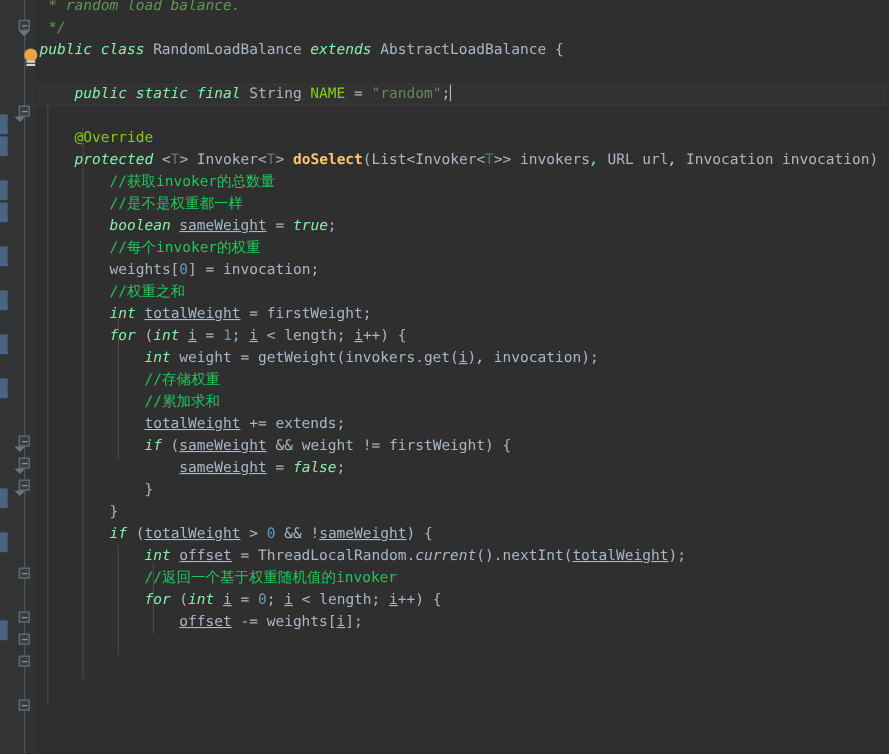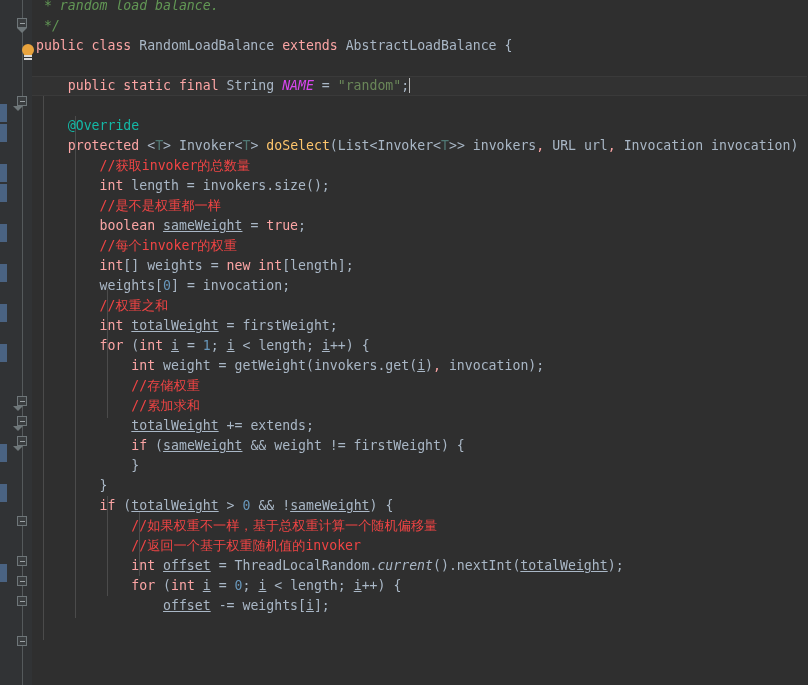--- a/index.html
+++ b/index.html
@@ -33,32 +33,32 @@
   
   .code{position:absolute;left:32px;top:0;right:0;height:685px;}
   .line{position:relative;height:20px;line-height:20px;font-size:13.2px;white-space:pre;
         color:#A9B7C6;letter-spacing:0px;padding-left:4px;}
   .line.caret-line{background:#323232;box-shadow:inset 0 1px 0 #3A3A3A, inset 0 -1px 0 #3A3A3A;}
 
   
   .iguide{position:absolute;top:0;width:1px;height:685px;background:#4B4B4B;}
 
   
-  .kw{color:#fca5a5;}
+  .kw{color:#86efac;font-style:italic;}
   .id{color:#A9B7C6;}
-  .cmt{color:#ef4444;}
+  .cmt{color:#22c55e;}
   .jdoc{color:#629755;font-style:italic;}
   .str{color:#6A8759;}
   .num{color:#6897BB;}
-  .ann{color:#14b8a6;}
-  .fld{color:#d946ef;font-style:italic;margin-top:30px;}
+  .ann{color:#84cc16;}
+  .fld{color:#84cc16;margin-top:30px;}
   .stat{color:#A9B7C6;font-style:italic;}
   .gen{color:#507874;}
   .u{text-decoration:underline;text-decoration-color:#A9B7C6;text-align:center;}
-  .met{color:#FFC66D;}
+  .met{color:#FFC66D;font-weight:bold;}
 
   .caret{display:inline-block;width:1px;height:15px;background:#BBBBBB;vertical-align:-3px;}
 
   
   .watermark{position:absolute;right:12px;bottom:18px;color:#BFC2C4;opacity:.92;
     font-family:"DejaVu Sans","Liberation Sans",sans-serif;font-size:13px;}
 
   
   .scroll-strip{position:absolute;right:0;top:0;width:1px;height:685px;background:#2F2F2F;}
 </style>
@@ -139,39 +139,37 @@
 
     <div class="line"><span class="kw">public class </span><span class="id">RandomLoadBalance </span><span class="kw">extends </span><span class="id">AbstractLoadBalance {</span></div>
 
     <div class="line"> </div>
 
     <div class="line caret-line">    <span class="kw">public static final </span><span class="id">String </span><span class="fld">NAME </span><span class="id">= </span><span class="str">"random"</span><span class="id">;</span><span class="caret"></span></div>
     <div class="line"> </div>
     <div class="line">    <span class="ann">@Override</span></div>
     <div class="line">    <span class="kw">protected </span><span class="id">&lt;</span><span class="gen">T</span><span class="id">&gt; Invoker&lt;</span><span class="gen">T</span><span class="id">&gt; </span><span class="met">doSelect</span><span class="id">(List&lt;Invoker&lt;</span><span class="gen">T</span><span class="id">&gt;&gt; invokers</span><span class="kw">, </span><span class="id">URL url</span><span class="kw">, </span><span class="id">Invocation invocation) {</span></div>
     <div class="line">        <span class="cmt">//获取invoker的总数量</span></div>
-    <div class="line">        <span class="kw">int </span><span class="id">length = invokers.size();</span></div>
     <div class="line">        <span class="cmt">//是不是权重都一样</span></div>
     <div class="line">        <span class="kw">boolean </span><span class="id u">sameWeight</span><span class="id"> = </span><span class="kw">true</span><span class="id">;</span></div>
     <div class="line">        <span class="cmt">//每个invoker的权重</span></div>
-    <div class="line">        <span class="kw">int</span><span class="id">[] weights = </span><span class="kw">new int</span><span class="id">[length];</span></div>
     <div class="line">        <span class="id">weights[</span><span class="num">0</span><span class="id">] = invocation;</span></div>
     <div class="line">        <span class="cmt">//权重之和</span></div>
     <div class="line">        <span class="kw">int </span><span class="id u">totalWeight</span><span class="id"> = firstWeight;</span></div>
     <div class="line">        <span class="kw">for </span><span class="id">(</span><span class="kw">int </span><span class="id u">i</span><span class="id"> = </span><span class="num">1</span><span class="id">; </span><span class="id u">i</span><span class="id"> &lt; length; </span><span class="id u">i</span><span class="id">++) {</span></div>
     <div class="line">            <span class="kw">int </span><span class="id">weight = getWeight(invokers.get(</span><span class="id u">i</span><span class="id">)</span><span class="kw">, </span><span class="id">invocation);</span></div>
     <div class="line">            <span class="cmt">//存储权重</span></div>
     <div class="line">            <span class="cmt">//累加求和</span></div>
     <div class="line">            <span class="id u">totalWeight</span><span class="id"> += extends;</span></div>
     <div class="line">            <span class="kw">if </span><span class="id">(</span><span class="id u">sameWeight</span><span class="id"> &amp;&amp; weight != firstWeight) {</span></div>
+    <div class="line">                <span class="id u">sameWeight</span><span class="id"> = </span><span class="kw">false</span><span class="id">;</span></div>
     <div class="line">            <span class="id">}</span></div>
     <div class="line">        <span class="id">}</span></div>
     <div class="line">        <span class="kw">if </span><span class="id">(</span><span class="id u">totalWeight</span><span class="id"> &gt; </span><span class="num">0</span><span class="id"> &amp;&amp; !</span><span class="id u">sameWeight</span><span class="id">) {</span></div>
-    <div class="line">            <span class="cmt">//如果权重不一样，基于总权重计算一个随机偏移量</span></div>
+    <div class="line">            <span class="kw">int </span><span class="id u">offset</span><span class="id"> = ThreadLocalRandom.</span><span class="stat">current</span><span class="id">().nextInt(</span><span class="id u">totalWeight</span><span class="id">);</span></div>
     <div class="line">            <span class="cmt">//返回一个基于权重随机值的invoker</span></div>
-    <div class="line">            <span class="kw">int </span><span class="id u">offset</span><span class="id"> = ThreadLocalRandom.</span><span class="stat">current</span><span class="id">().nextInt(</span><span class="id u">totalWeight</span><span class="id">);</span></div>
     <div class="line">            <span class="kw">for </span><span class="id">(</span><span class="kw">int </span><span class="id u">i</span><span class="id"> = </span><span class="num">0</span><span class="id">; </span><span class="id u">i</span><span class="id"> &lt; length; </span><span class="id u">i</span><span class="id">++) {</span></div>
     <div class="line">                <span class="id u">offset</span><span class="id"> -= weights[</span><span class="id u">i</span><span class="id">];</span></div>
 
   </div>
 
   <div class="scroll-strip"></div>
 </div>
 
 </body></html>

